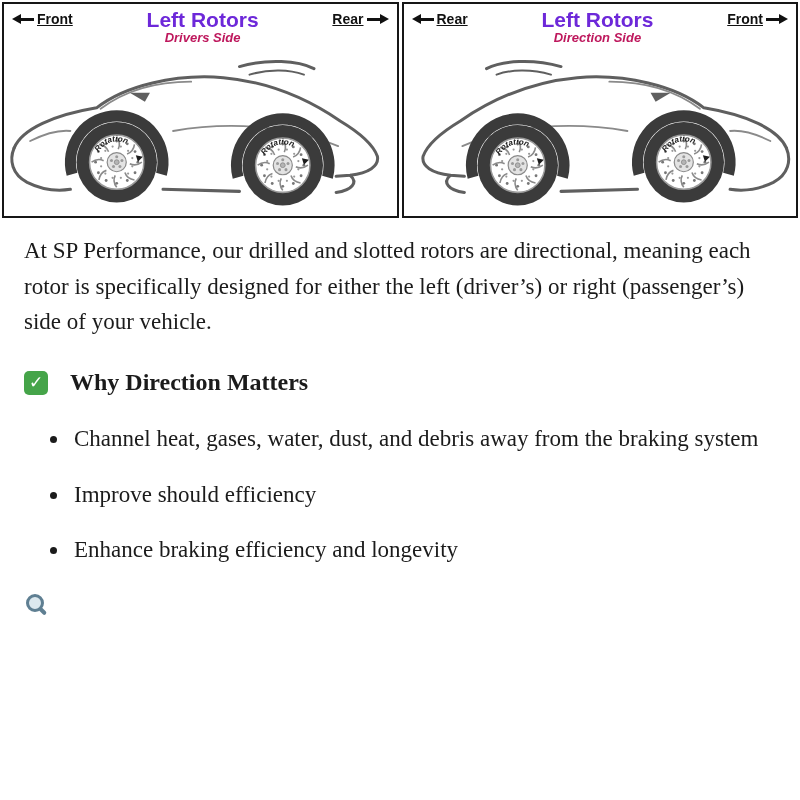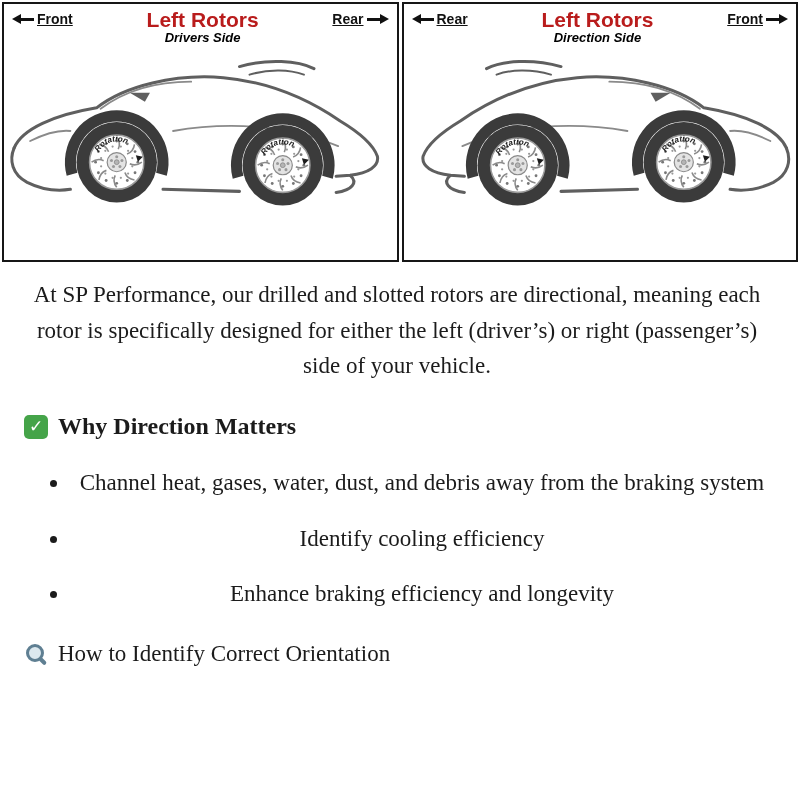--- a/index.html
+++ b/index.html
@@ -12,45 +12,45 @@
   }
   *{margin:0;padding:0;box-sizing:border-box;}
   html,body{background:#fff;}
   .page{
     width:800px;height:800px;overflow:hidden;background:#fff;
     font-family:"Liberation Serif", serif;color:var(--text);
   }
   
   .diagram{display:flex;gap:3px;padding:2px 2px 0 2px;}
   .panel{
-    flex:1;border:2px solid #161616;background:#fff;height:260px;
+    flex:1;border:2px solid #161616;background:#fff;height:216px;
     display:flex;flex-direction:column;
     font-family:"Liberation Sans", sans-serif;
   }
   .panel-head{
     display:flex;align-items:flex-start;justify-content:space-between;
     padding:5px 8px 0 8px;height:48px;
   }
   .dir-label{
     display:flex;align-items:center;gap:3px;margin-top:2px;
     font-weight:bold;font-size:14px;color:#111;
   }
   .dir-label .word{text-decoration:underline;}
   .arr{display:flex;align-items:center;}
   .arr .tail{width:13px;height:3px;background:#111;}
   .arr .head-l{width:0;height:0;border-top:5px solid transparent;border-bottom:5px solid transparent;border-right:9px solid #111;}
   .arr .head-r{width:0;height:0;border-top:5px solid transparent;border-bottom:5px solid transparent;border-left:9px solid #111;}
   .panel-titles{text-align:center;line-height:1.05;}
-  .panel-title{font-size:21px;font-weight:bold;color:#b91c1c;}
-  .panel-sub{font-size:13px;font-weight:bold;font-style:italic;color:#000000;}
+  .panel-title{font-size:21px;font-weight:bold;color:#6d28d9;}
+  .panel-sub{font-size:13px;font-weight:bold;font-style:italic;color:#be185d;}
   .car-svg{width:100%;height:162px;display:block;}
   
-  .article{padding:13px 30px 0 24px;font-size:23px;line-height:1.55;text-align:center;}
+  .article{padding:13px 30px 0 24px;font-size:23px;line-height:1.55;}
   .intro{margin-top:2px;}
-  .sec-head{display:flex;align-items:center;gap:10px;margin-top:24px;font-size:24px;}
+  .sec-head{display:flex;align-items:center;gap:22px;margin-top:24px;font-size:24px;}
   .sec-head .txt-bold{font-weight:bold;}
   .sec-head .txt-reg{font-weight:normal;font-size:23px;}
   .check-badge{
     width:24px;height:24px;border-radius:5px;background:var(--check-green);
     display:inline-flex;align-items:center;justify-content:center;flex:0 0 auto;
   }
   .check-badge::after{
     content:"\2713";color:#fff;font-size:17px;font-weight:bold;
     font-family:"DejaVu Sans", sans-serif;line-height:1;
   }
@@ -356,24 +356,23 @@
     <p class="intro">At SP Performance, our drilled and slotted rotors are directional, meaning each rotor is specifically designed for either the left (driver’s) or right (passenger’s) side of your vehicle.</p>
 
     <div class="sec-head">
       <span class="check-badge"></span>
       <span class="txt-bold">Why Direction Matters</span>
     </div>
 
 
     <ul class="bullets">
       <li>Channel heat, gases, water, dust, and debris away from the braking system</li>
-      <li>Identify cooling efficiency</li>
+      <li>Improve should efficiency</li>
       <li>Enhance braking efficiency and longevity</li>
     </ul>
 
     <div class="sec-head">
       <span class="mag"></span>
-      <span class="txt-reg">How to Identify Correct Orientation</span>
     </div>
 
 
   </div>
 </div>
 
 </body></html>

